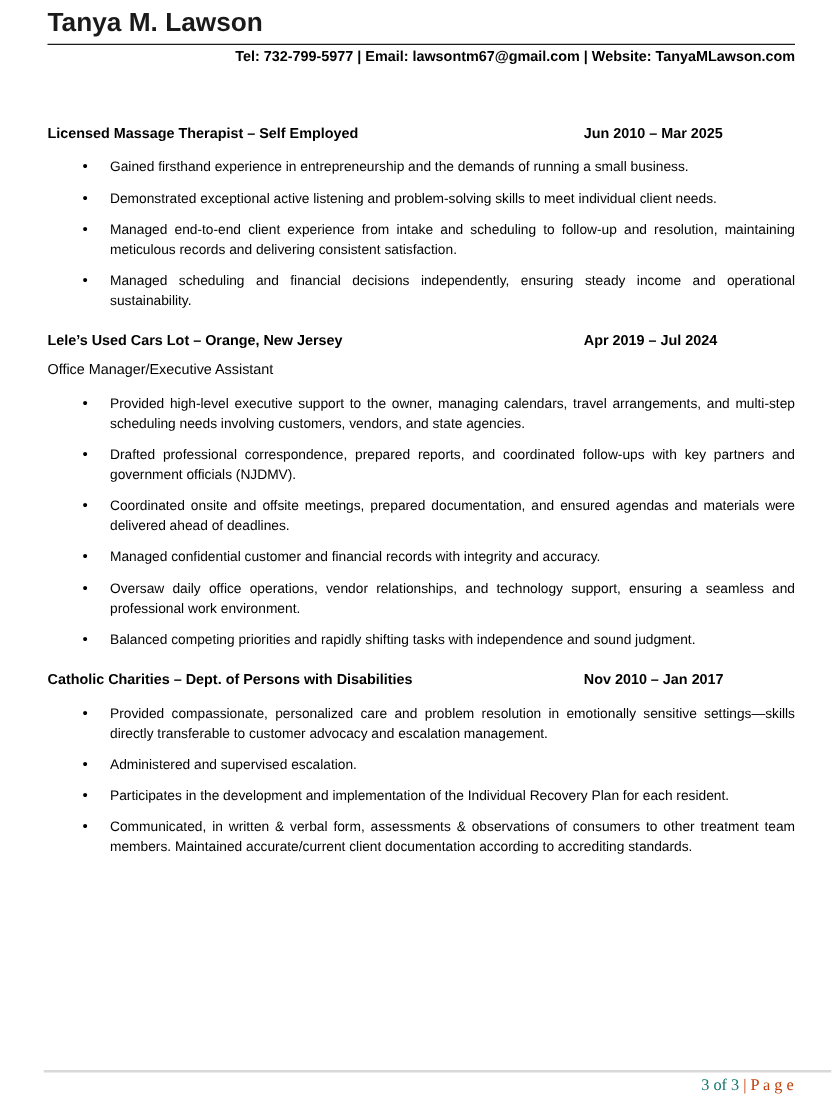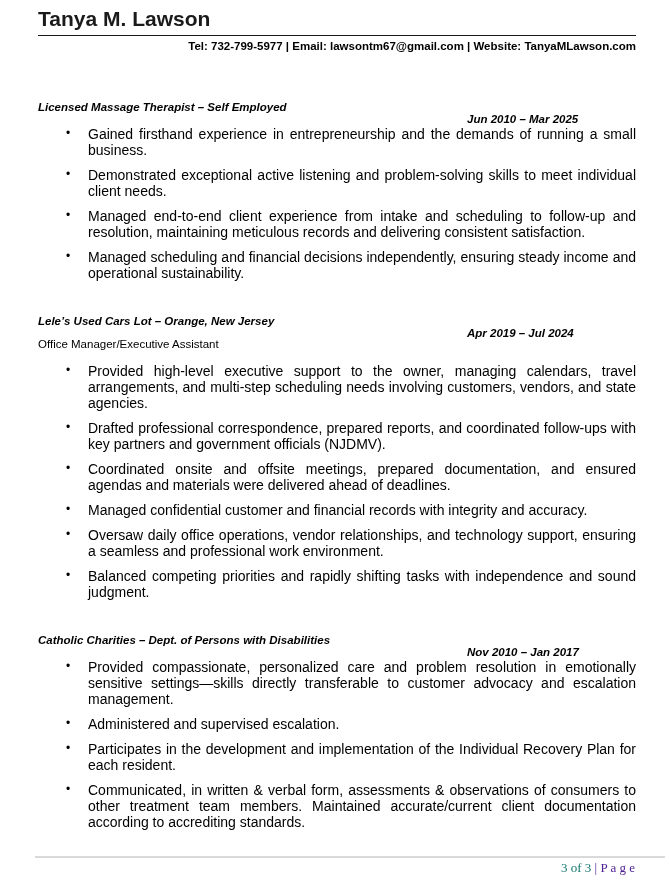--- a/index.html
+++ b/index.html
@@ -25,50 +25,49 @@
     border-bottom: 1.5px solid #1a1a1a;
     margin-top: 3px;
   }
   .contact {
     margin-top: 3px;
     text-align: right;
     font-weight: bold;
     font-size: 11.5px;
     line-height: 15px;
   }
-  .job { margin-top: 33px; }
+  .job { margin-top: 17px; }
   .job.first { margin-top: 46px; }
   .job-head {
     position: relative;
     font-weight: bold;
     font-size: 11.5px;
     line-height: 14px;
-    font-style: italic;
   }
   .job-title { display: inline-block; }
   .job-dates {
     position: absolute;
     left: 429px;
-    top: 12px;
+    top: 0;
     white-space: nowrap;
   }
   .job-sub {
     margin-top: 9px;
     font-size: 11.5px;
     line-height: 14px;
     font-weight: normal;
   }
   .bullets {
     list-style: none;
     margin: 12px 0 0 0;
     padding: 0 0 0 50px;
   }
   .bullet {
     position: relative;
-    font-size: 14px;
+    font-size: 11px;
     line-height: 16px;
     text-align: justify;
     margin-bottom: 9px;
   }
   .bullet::before {
     content: "\2022";
     position: absolute;
     left: -22px;
     top: -1px;
     font-size: 12px;
@@ -82,21 +81,21 @@
   .footer-rule { border-top: 2px solid #d9d9d9; }
   .footer-text {
     margin-top: 1px;
     text-align: right;
     padding-right: 30px;
     font-family: "Liberation Serif", serif;
     font-size: 13px;
     line-height: 17px;
   }
   .page-number { color: #0f766e; }
-  .page-label { color: #4c1d95; text-align: center; }
+  .page-label { color: #c2410c; text-align: center; }
 </style>
 </head>
 <body>
 
 <div class="page">
 
   <header>
     <h1 class="name">Tanya M. Lawson</h1>
     <div class="header-rule"></div>
     <div class="contact">Tel: 732-799-5977  |  Email: lawsontm67@gmail.com  |  Website: TanyaMLawson.com</div>

